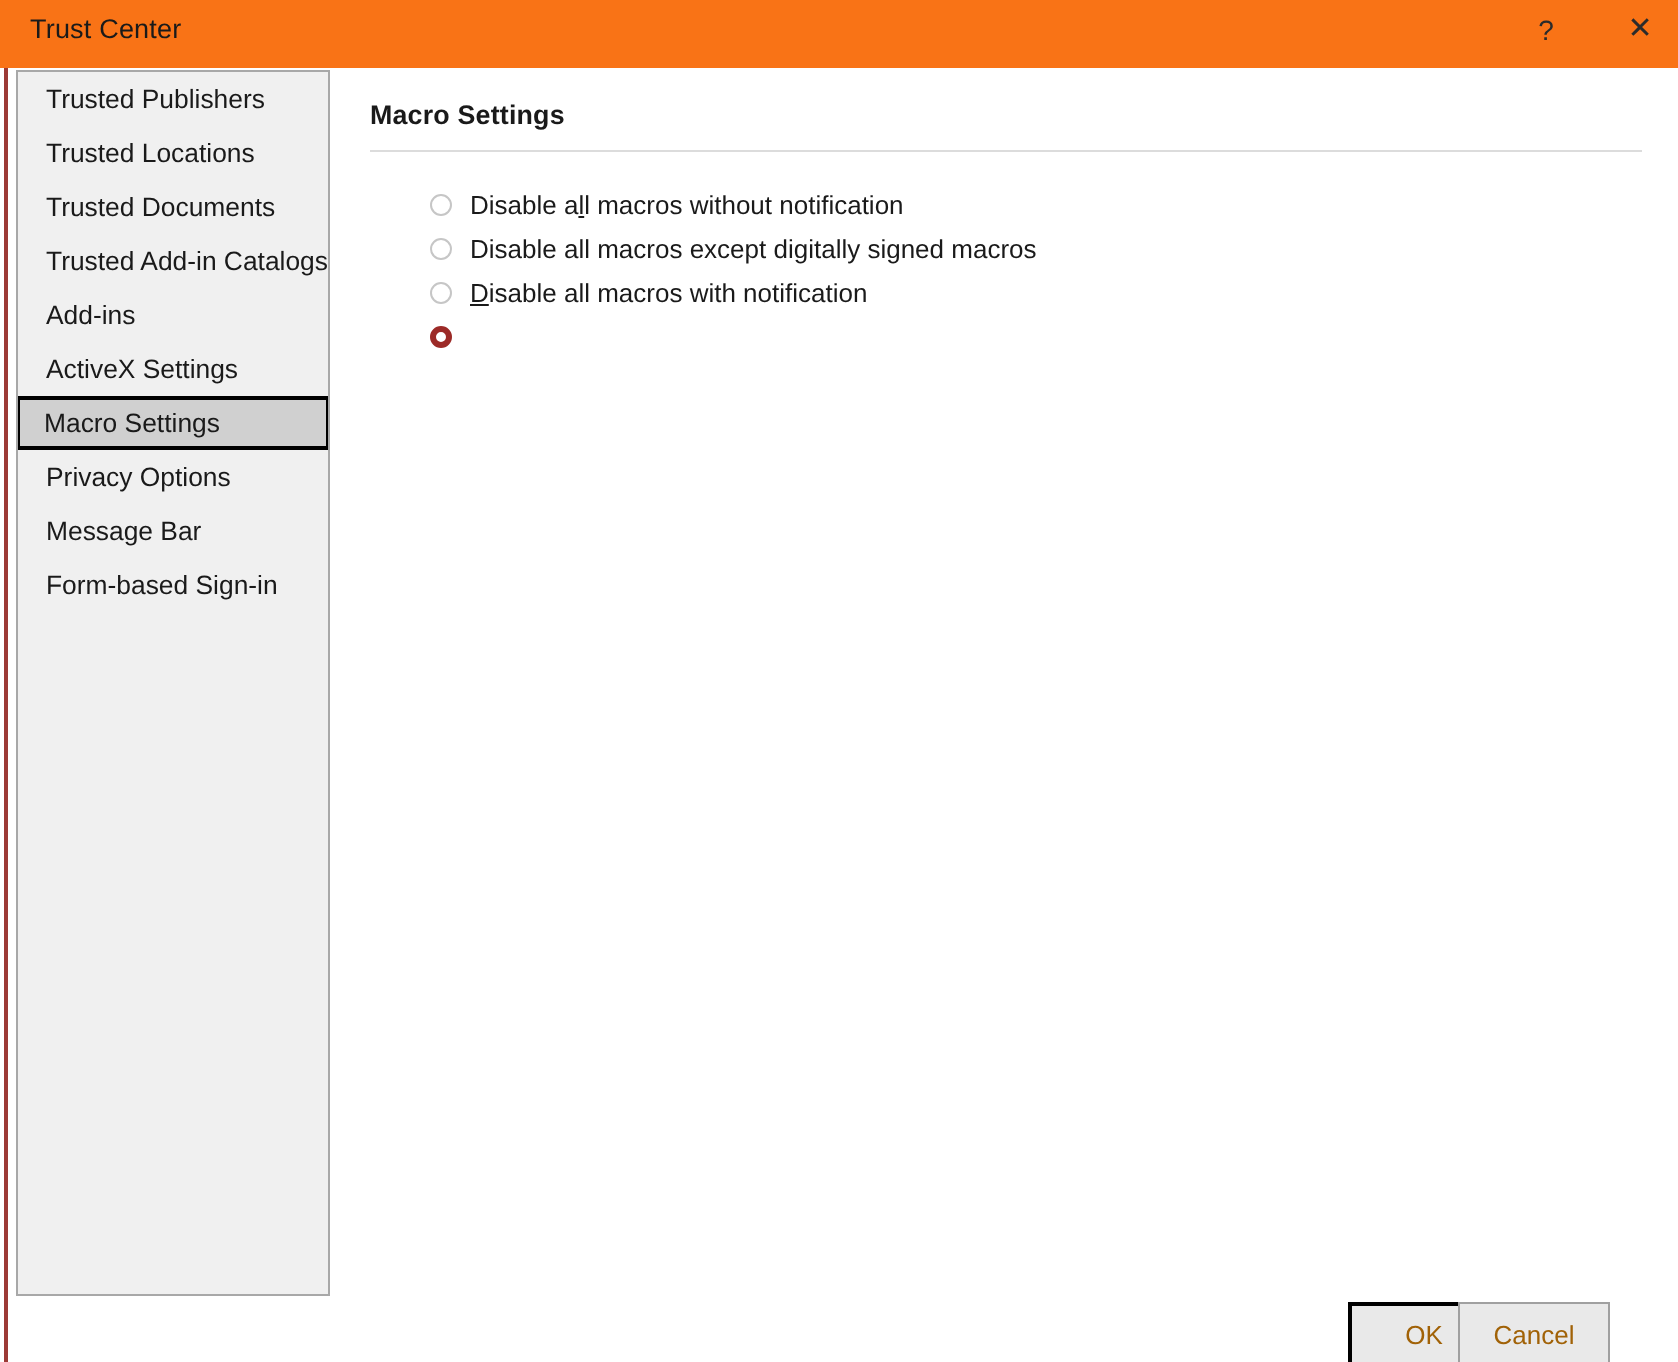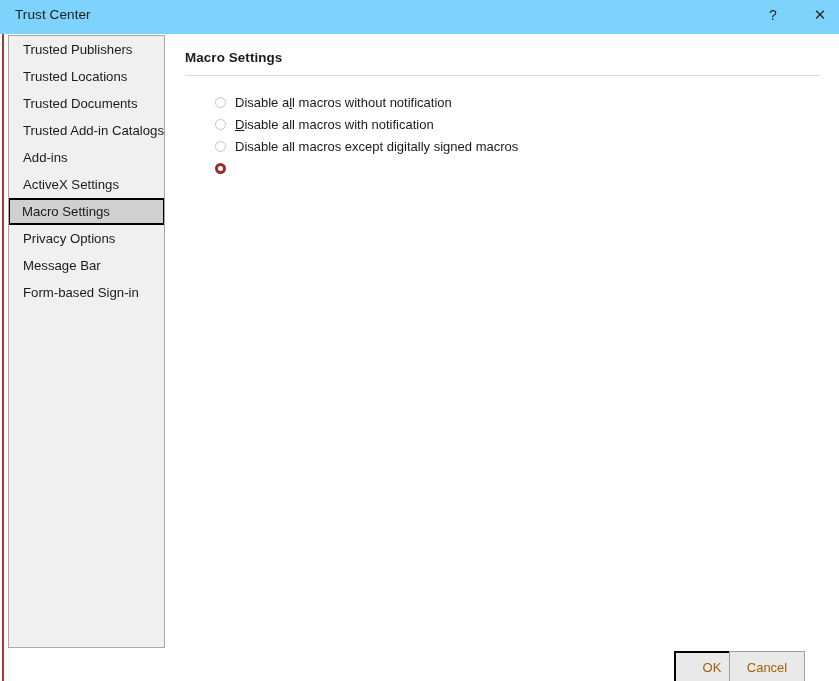--- a/index.html
+++ b/index.html
@@ -29,21 +29,21 @@
     left: 2px; top: 0;
     width: 2px; height: 681px;
     background: #9c3a36;
   }
 
   
   #titlebar {
     position: absolute;
     left: 0; top: 0;
     width: 839px; height: 34px;
-    background: #7dd3fc;
+    background: #f97316;
   }
   #title-text {
     position: absolute;
     left: 15px; top: 7px;
     font-size: 13.5px;
     color: #1a1a1a;
     letter-spacing: 0.1px;
     white-space: nowrap;
   }
   .caption-btn {
@@ -201,25 +201,25 @@
   <div id="content">
     <div id="section-title">Macro Settings</div>
     <div id="section-divider"></div>
     <div id="radio-group">
         <div class="radio-row">
           <span class="radio-mark"></span>
           <span class="radio-label">Disable a<u>l</u>l macros without notification</span>
         </div>
         <div class="radio-row">
           <span class="radio-mark"></span>
+          <span class="radio-label">Disable all macros except di<u>g</u>itally signed macros</span>
+        </div>
+        <div class="radio-row">
+          <span class="radio-mark"></span>
           <span class="radio-label"><u>D</u>isable all macros with notification</span>
-        </div>
-        <div class="radio-row">
-          <span class="radio-mark"></span>
-          <span class="radio-label">Disable all macros except di<u>g</u>itally signed macros</span>
         </div>
         <div class="radio-row checked">
           <span class="radio-mark"></span>
         </div>
       </div>
   </div>
 
   <button class="dialog-button" id="ok-button">OK</button>
   <button class="dialog-button" id="cancel-button">Cancel</button>
 

